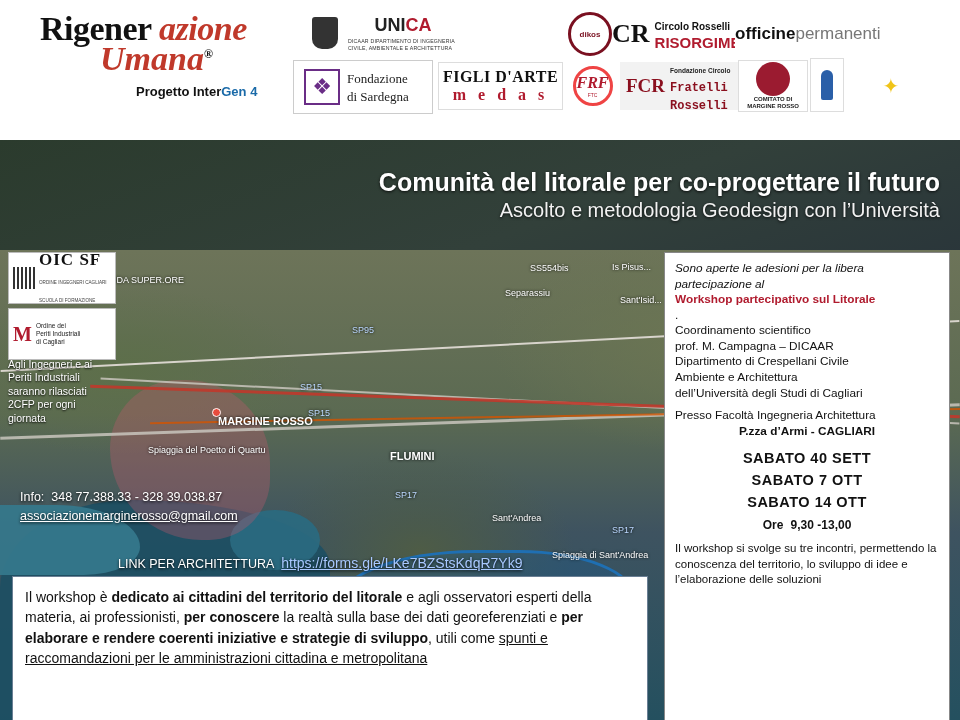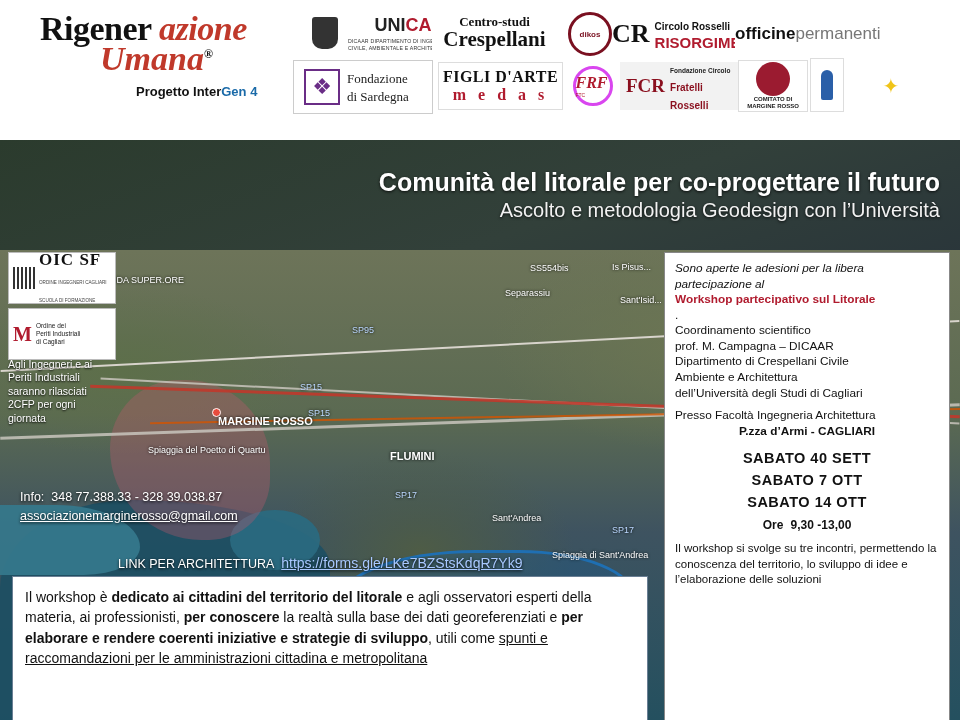--- a/index.html
+++ b/index.html
@@ -36,27 +36,27 @@
   .off-2{font-family:"Liberation Sans",sans-serif;font-size:17px;color:#777;}
 
   .fds-sq{width:36px;height:36px;border:2px solid #6a2d86;display:flex;align-items:center;justify-content:center;box-sizing:border-box;}
   .fds-sq span{font-size:22px;color:#6a2d86;}
   .fds-t1{font-family:"Liberation Serif",serif;font-size:13px;color:#222;}
   .fds-t2{font-family:"Liberation Serif",serif;font-size:13px;color:#222;}
 
   .figli-1{font-family:"Liberation Serif",serif;font-weight:bold;font-size:16px;color:#111;letter-spacing:.5px;}
   .figli-2{font-family:"Liberation Serif",serif;font-weight:bold;font-size:16px;color:#b01b2e;letter-spacing:4px;}
 
-  .frf-circ{width:40px;height:40px;border-radius:50%;border:3px solid #d946ef;display:flex;flex-direction:column;align-items:flex-start;justify-content:center;box-sizing:border-box;}
+  .frf-circ{width:40px;height:40px;border-radius:50%;border:3px solid #ef4444;display:flex;flex-direction:column;align-items:center;justify-content:center;box-sizing:border-box;}
   .frf-circ .a{font-family:"Liberation Serif",serif;font-style:italic;font-weight:bold;font-size:16px;color:#b01b2e;}
   .frf-circ .b{font-size:5px;color:#b01b2e;}
 
   .fcr-1{font-family:"Liberation Serif",serif;font-weight:bold;font-size:19px;color:#8a0f1e;}
   .fcr-2{font-size:6.5px;color:#222;font-weight:bold;}
-  .fcr-3{font-size:10px;color:#8a0f1e;font-weight:bold;}
+  .fcr-3{font-size:12px;color:#8a0f1e;font-weight:bold;font-family:Liberation Mono, monospace;}
 
   .mr-circ{width:34px;height:34px;border-radius:50%;background:#9b1b30;display:inline-block;}
   .mr-t{font-size:6px;color:#222;font-weight:bold;text-align:center;line-height:1.2;}
 
   .fenalc-1{font-family:"Liberation Sans",sans-serif;font-weight:bold;font-size:17px;color:#1a3a7a;}
   .fenalc-2{font-size:7px;color:#1a3a7a;letter-spacing:2px;}
 
   .pers-fig{width:12px;height:30px;background:#2a5fa8;border-radius:6px 6px 2px 2px;display:inline-block;}
 
   
@@ -137,24 +137,20 @@
       <div class="l3"><span>Progetto Inter</span><span class="g">Gen 4</span></div>
     </div>
 
     <div class="hlogo" style="left:305px;top:8px;width:40px;height:50px;">
       <span class="crest"></span>
     </div>
     <div class="hlogo" style="left:348px;top:8px;width:110px;height:50px;flex-direction:column;">
       <div class="unica">UNI<span class="hi">CA</span></div>
       <div class="unica-sub">DICAAR DIPARTIMENTO DI INGEGNERIA CIVILE, AMBIENTALE E ARCHITETTURA</div>
     </div>
-    <div class="hlogo" style="left:432px;top:8px;width:125px;height:50px;flex-direction:column;">
-      <div class="centro-1">Centro-studi</div>
-      <div class="centro-2">Crespellani</div>
-    </div>
     <div class="hlogo" style="left:560px;top:8px;width:60px;height:52px;">
       <div class="dikos-circle">dikos</div>
     </div>
     <div class="hlogo" style="left:612px;top:12px;width:130px;height:44px;justify-content:flex-start;">
       <span class="cr-big">CR</span>
       <span style="margin-left:5px;text-align:left;">
         <span class="cr-1">Circolo Rosselli</span><br>
         <span class="cr-2">RISORGIMENTI</span>
       </span>
     </div>

